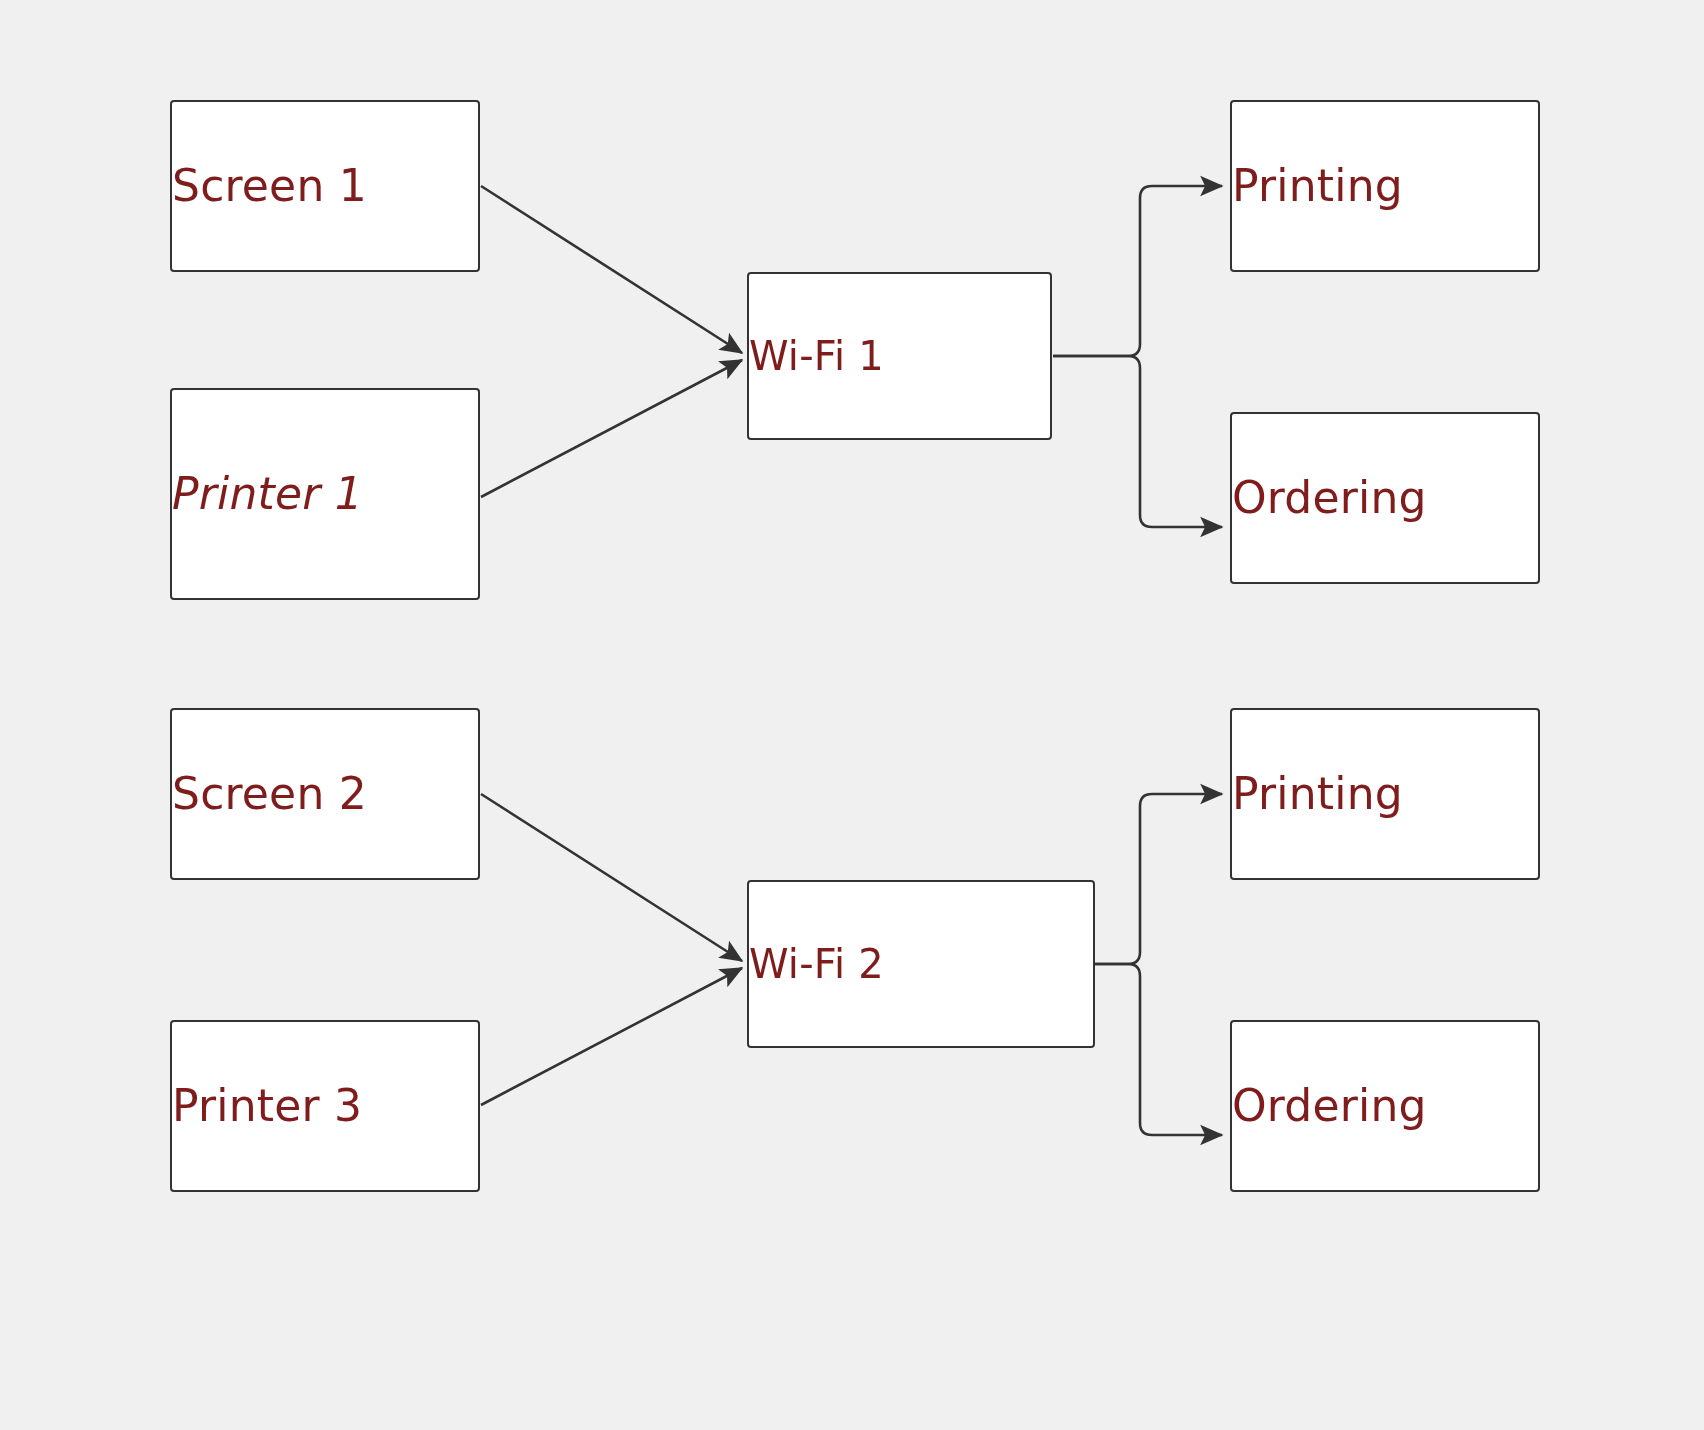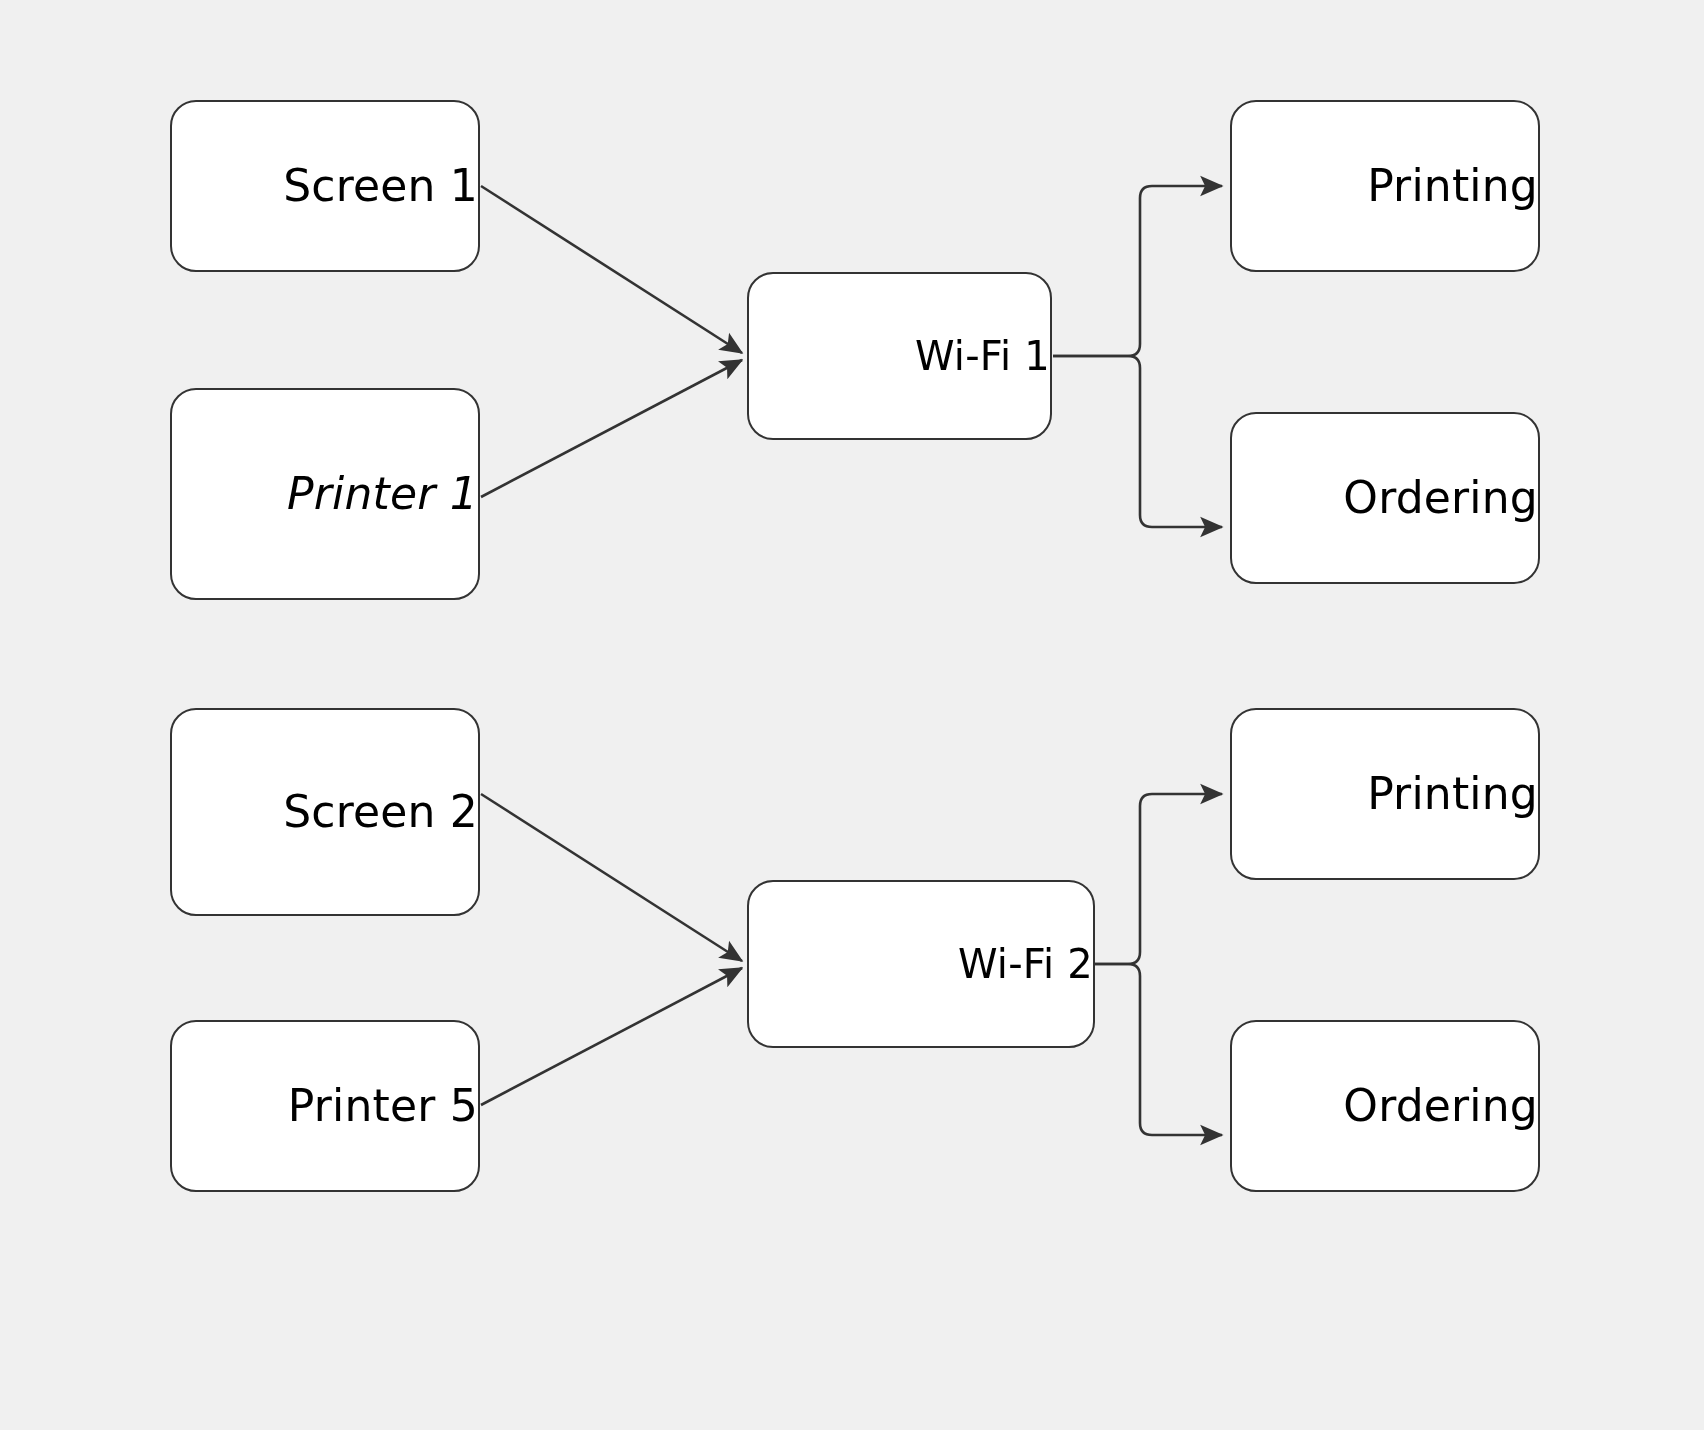--- a/index.html
+++ b/index.html
@@ -24,44 +24,44 @@
     left: 0;
     top: 0;
     width: 1704px;
     height: 1430px;
   }
   .node {
     position: absolute;
     box-sizing: border-box;
     background: #ffffff;
     border: 2px solid #333333;
-    border-radius: 26px;
+    border-radius: 4px;
     display: flex;
     align-items: center;
-    justify-content: flex-end;
-    color: #000000;
+    justify-content: flex-start;
+    color: #7f1d1d;
     z-index: 2;
   }
   .node-label {
     font-size: 44px;
     line-height: 1;
     letter-spacing: 0.2px;
     white-space: nowrap;
   }
   .node.hub .node-label {
     font-size: 40px;
   }
   
   .n-screen1  { left: 170px;  top: 100px;  width: 310px; height: 172px; }
   .n-printer1 { left: 170px;  top: 388px;  width: 310px; height: 212px; font-style: italic; }
   .n-wifi1    { left: 747px;  top: 272px;  width: 305px; height: 168px; }
   .n-printing1{ left: 1230px; top: 100px;  width: 310px; height: 172px; }
   .n-ordering1{ left: 1230px; top: 412px;  width: 310px; height: 172px; }
   
-  .n-screen2  { left: 170px;  top: 708px;  width: 310px; height: 208px; }
+  .n-screen2  { left: 170px;  top: 708px;  width: 310px; height: 172px; }
   .n-printer2 { left: 170px;  top: 1020px; width: 310px; height: 172px; }
   .n-wifi2    { left: 747px;  top: 880px;  width: 348px; height: 168px; }
   .n-printing2{ left: 1230px; top: 708px;  width: 310px; height: 172px; }
   .n-ordering2{ left: 1230px; top: 1020px; width: 310px; height: 172px; }
 </style>
 </head>
 <body>
 
 <div id="canvas">
 
@@ -103,21 +103,21 @@
 
   <div class="node n-ordering1">
     <span class="node-label">Ordering</span>
   </div>
 
   <div class="node n-screen2">
     <span class="node-label">Screen 2</span>
   </div>
 
   <div class="node n-printer2">
-    <span class="node-label">Printer 5</span>
+    <span class="node-label">Printer 3</span>
   </div>
 
   <div class="node hub n-wifi2">
     <span class="node-label">Wi-Fi 2</span>
   </div>
 
   <div class="node n-printing2">
     <span class="node-label">Printing</span>
   </div>
 

